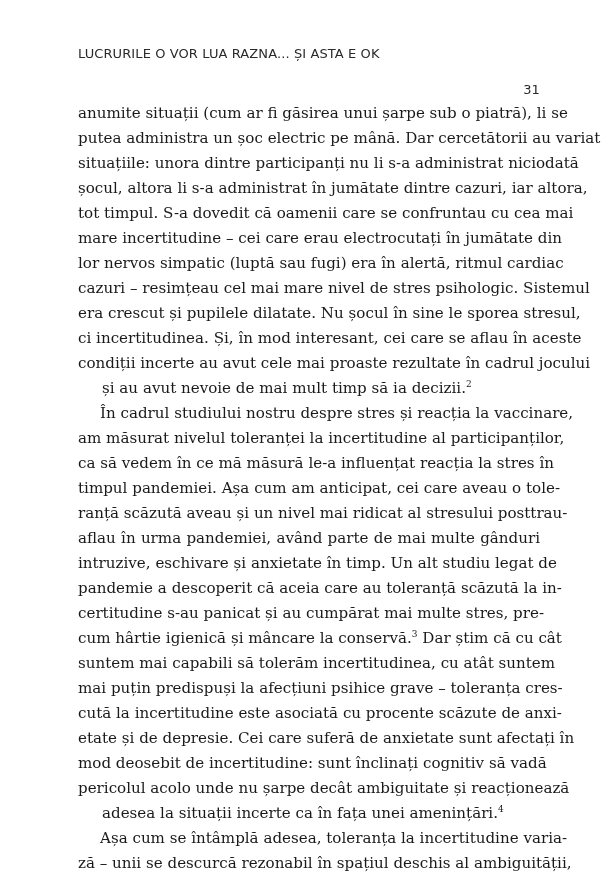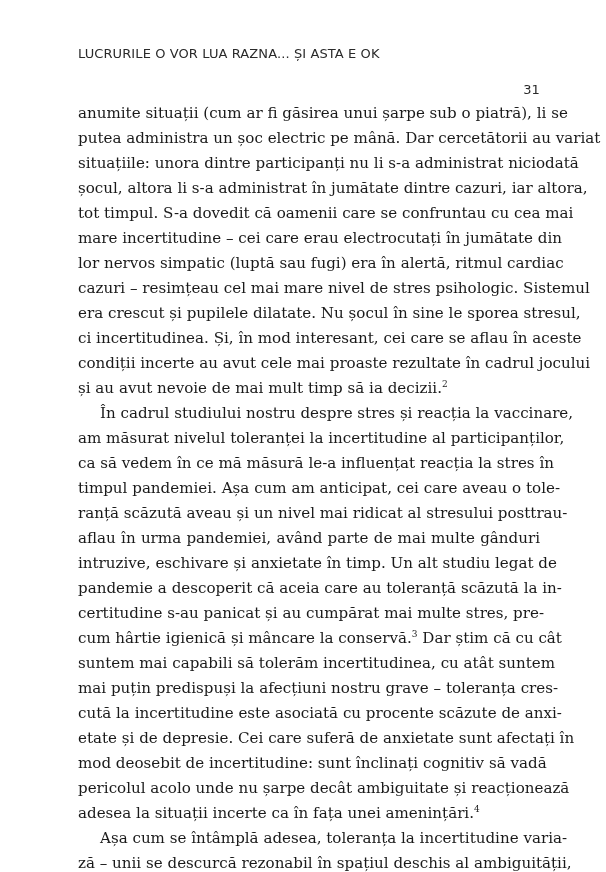--- a/index.html
+++ b/index.html
@@ -10,21 +10,21 @@
     letter-spacing:0.1px;
   }
   .header .title { position:absolute; left:0; top:0; white-space:nowrap; }
   .header .pageno { position:absolute; right:0; top:0;margin-top:36px; }
   .body {
     position:absolute; left:78px; top:101px; width:462px;
     font-family:"DejaVu Serif", serif; font-size:15.1px; line-height:25px;
     color:#1a1a1a;
   }
   .line { display:block; height:25px; white-space:nowrap; text-align:justify; text-align-last:justify; }
-  .line.last { text-align-last:left; }
+  .line.last { text-align-last:left;margin-left:24px; }
   .line.indent { padding-left:22px; }
   sup { font-size:9px; line-height:0; vertical-align:super; }
 </style>
 </head>
 <body>
 
 <div class="header">
   <span class="title">LUCRURILE O VOR LUA RAZNA... ȘI ASTA E OK</span>
   <span class="pageno">31</span>
 </div>
@@ -48,21 +48,21 @@
   <span class="line">am măsurat nivelul toleranței la incertitudine al participanților,</span>
   <span class="line">ca să vedem în ce mă măsură le-a influențat reacția la stres în</span>
   <span class="line">timpul pandemiei. Așa cum am anticipat, cei care aveau o tole-</span>
   <span class="line">ranță scăzută aveau și un nivel mai ridicat al stresului posttrau-</span>
   <span class="line">aflau în urma pandemiei, având parte de mai multe gânduri</span>
   <span class="line">intruzive, eschivare și anxietate în timp. Un alt studiu legat de</span>
   <span class="line">pandemie a descoperit că aceia care au toleranță scăzută la in-</span>
   <span class="line">certitudine s-au panicat și au cumpărat mai multe stres, pre-</span>
   <span class="line"><span>cum hârtie igienică și mâncare la conservă.</span><sup>3</sup><span> Dar știm că cu cât</span></span>
   <span class="line">suntem mai capabili să tolerăm incertitudinea, cu atât suntem</span>
-  <span class="line">mai puțin predispuși la afecțiuni nostru grave – toleranța cres-</span>
+  <span class="line">mai puțin predispuși la afecțiuni psihice grave – toleranța cres-</span>
   <span class="line">cută la incertitudine este asociată cu procente scăzute de anxi-</span>
   <span class="line">etate și de depresie. Cei care suferă de anxietate sunt afectați în</span>
   <span class="line">mod deosebit de incertitudine: sunt înclinați cognitiv să vadă</span>
   <span class="line">pericolul acolo unde nu șarpe decât ambiguitate și reacționează</span>
   <span class="line last"><span>adesea la situații incerte ca în fața unei amenințări.</span><sup>4</sup></span>
 
   <span class="line indent">Așa cum se întâmplă adesea, toleranța la incertitudine varia-</span>
   <span class="line">ză – unii se descurcă rezonabil în spațiul deschis al ambiguității,</span>
 </div>
 

